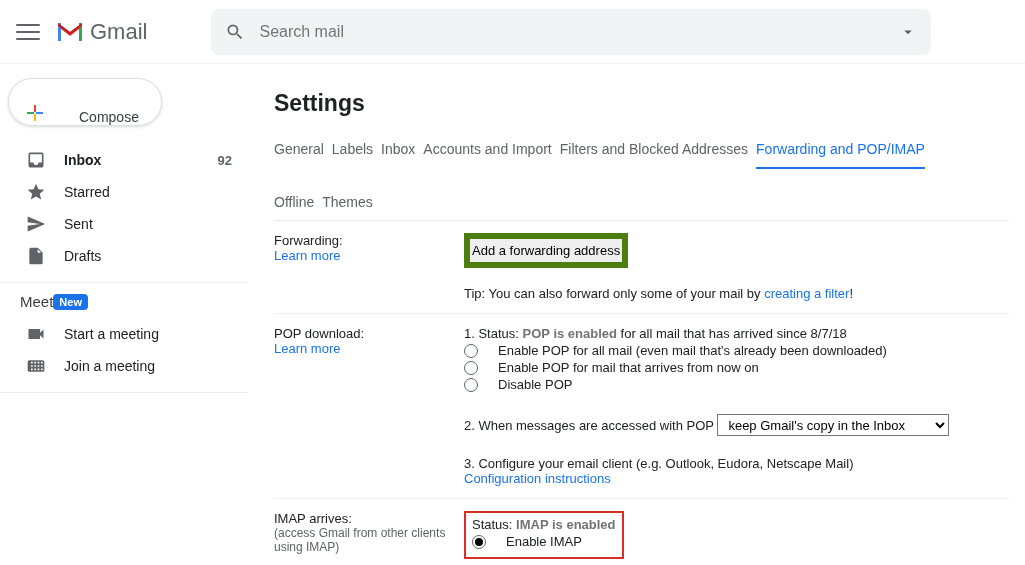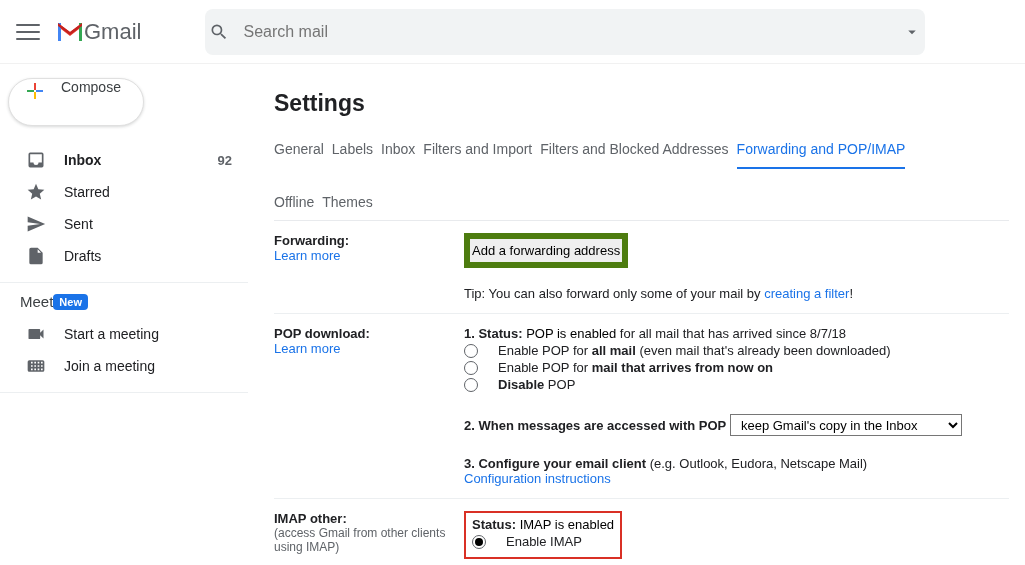--- a/index.html
+++ b/index.html
@@ -1,54 +1,54 @@
 <!DOCTYPE html>
 <html><head>
 <meta charset="utf-8">
 <style>
 *{box-sizing:border-box;margin:0;padding:0;font-family:Arial,Helvetica,sans-serif}
 html,body{background:#fff;color:#202124;width:1025px}
 a{text-decoration:none}
 .header{display:flex;align-items:center;height:64px;border-bottom:1px solid #f1f1f1;padding:0 16px}
 .menu-btn{width:24px;height:24px;display:flex;flex-direction:column;justify-content:space-between;padding:4px 0;cursor:pointer;margin-right:16px}
 .menu-btn span{display:block;height:2px;background:#5f6368;border-radius:1px}
-.logo{display:flex;align-items:center;margin-right:64px}
+.logo{display:flex;align-items:center;gap:6px;margin-right:64px}
 .logo-text{font-size:22px;color:#5f6368}
-.searchbar{flex:1;max-width:720px;background:#f1f3f4;height:46px;border-radius:8px;display:flex;align-items:center;padding:0 4px;color:#5f6368}
+.searchbar{flex:1;max-width:720px;background:#f1f3f4;height:46px;border-radius:8px;display:flex;align-items:center;padding:0 14px;color:#5f6368}
 .searchbar input{flex:1;border:none;background:transparent;font-size:16px;color:#5f6368;outline:none;margin-left:14px}
 .searchbar .caret{margin-left:12px}
 .layout{display:flex}
 .sidebar{width:256px;padding-top:14px}
-.compose{margin-left:8px;margin-bottom:18px;display:inline-flex;align-items:flex-start;gap:14px;background:#fff;border:1px solid #e0e0e0;border-radius:24px;height:48px;padding:0 22px 0 14px;box-shadow:0 1px 3px rgba(60,64,67,.2);cursor:pointer;font-size:14px;color:#3c4043}
+.compose{margin-left:8px;margin-bottom:18px;display:inline-flex;align-items:flex-end;gap:32px;background:#fff;border:1px solid #e0e0e0;border-radius:24px;height:48px;padding:0 22px 0 14px;box-shadow:0 1px 3px rgba(60,64,67,.2);cursor:pointer;font-size:14px;color:#3c4043}
 .nav-item,.meet-item{display:flex;align-items:center;height:32px;padding-left:26px;font-size:14px;color:#202124;cursor:pointer}
 .nav-item .icon,.meet-item .icon{width:20px;height:20px;margin-right:18px;display:flex;align-items:center;justify-content:center;color:#5f6368}
 .nav-item .count{margin-left:auto;margin-right:24px;color:#5f6368;font-size:13px}
 .nav-item.bold{font-weight:700}
 .sidebar hr{border:none;border-top:1px solid #eceff1;margin:10px 8px 10px 0}
 .meet-head{display:flex;align-items:center;padding-left:20px;font-size:15px;color:#3c4043;margin-bottom:8px;gap:0}
 .badge{background:#1a73e8;color:#fff;font-size:11px;font-weight:700;border-radius:4px;padding:2px 6px}
 .content{flex:1;padding:26px 16px 20px 18px}
 h1.settings{font-size:23px;font-weight:700;color:#202124;margin-bottom:14px}
 .tabs{display:flex;flex-wrap:wrap;gap:8px;border-bottom:1px solid #e8eaed;font-size:14px;color:#5f6368;padding-bottom:0}
 .tabs .tab{padding:10px 0;cursor:pointer;white-space:nowrap}
 .tabs .tab.active{color:#1a73e8;border-bottom:2px solid #1a73e8;margin-bottom:-1px}
 .section{display:flex;border-bottom:1px solid #eceff1;padding:12px 0}
 .section .left{width:190px;font-size:13px;color:#202124}
-.section .left .title{font-weight:700}
+.section .left .title{font-weight:400}
 .section .left .lm{color:#1a73e8;cursor:pointer}
 .section .left .sub{color:#5f6368;font-size:12px}
 .section .right{flex:1;font-size:13px;color:#202124}
 .btn-gray{background:#efefef;border:6px solid #4d7c0f;font-size:13px;padding:4px 2px;cursor:pointer}
 .tip{margin-top:18px}
 .tip a{color:#1a73e8}
 .radio-row{display:flex;align-items:center;gap:20px;margin:2px 0}
 .radio{appearance:none;width:14px;height:14px;border:1px solid #5f6368;border-radius:50%;position:relative;cursor:pointer}
 .radio.checked::after{content:"";position:absolute;inset:2px;border-radius:50%;background:#000}
-.green{color:#000000;font-weight:400}
-.bold{font-weight:700}
+.green{color:#737373;font-weight:700}
+.bold{font-weight:400}
 .select{border:1px solid #767676;font-size:13px;padding:2px 6px;width:232px;height:22px;background:#fff}
 .configlink{color:#1a73e8;cursor:pointer}
 .imap-box{border:2px solid #d93025;padding:4px 6px 6px 6px;display:inline-block}
 .plus-icon svg{display:block}
 .icon svg{display:block}
 .lm,.left .lm{font-size:13px}
 .row-spacer{height:20px}
 </style>
 </head>
 <body>
@@ -153,21 +153,21 @@
     <hr>
   </div>
 
   <div class="content">
     <h1 class="settings">Settings</h1>
 
     <div class="tabs">
       <div class="tab">General</div>
       <div class="tab">Labels</div>
       <div class="tab">Inbox</div>
-      <div class="tab">Filters and Import</div>
+      <div class="tab">Accounts and Import</div>
       <div class="tab">Filters and Blocked Addresses</div>
       <div class="tab active">Forwarding and POP/IMAP</div>
       <div style="flex-basis:100%;height:0"></div>
       <div class="tab">Offline</div>
       <div class="tab">Themes</div>
     </div>
 
     <div class="section">
       <div class="left">
         <div class="title">Forwarding:</div>
@@ -212,21 +212,21 @@
         <div class="row-spacer"></div>
         <div>
           <span class="bold">3. Configure your email client</span><span> (e.g. Outlook, Eudora, Netscape Mail)</span>
         </div>
         <div><span class="configlink">Configuration instructions</span></div>
       </div>
     </div>
 
     <div class="section" style="border-bottom:none">
       <div class="left">
-        <div class="title">IMAP other:</div>
+        <div class="title">IMAP arrives:</div>
         <div class="sub">(access Gmail from other clients using IMAP)</div>
 
       </div>
       <div class="right">
         <div class="imap-box">
           <div>
             <span class="bold">Status: </span><span class="green">IMAP is enabled</span>
           </div>
           <label class="radio-row">
               <span class="radio checked"></span>

